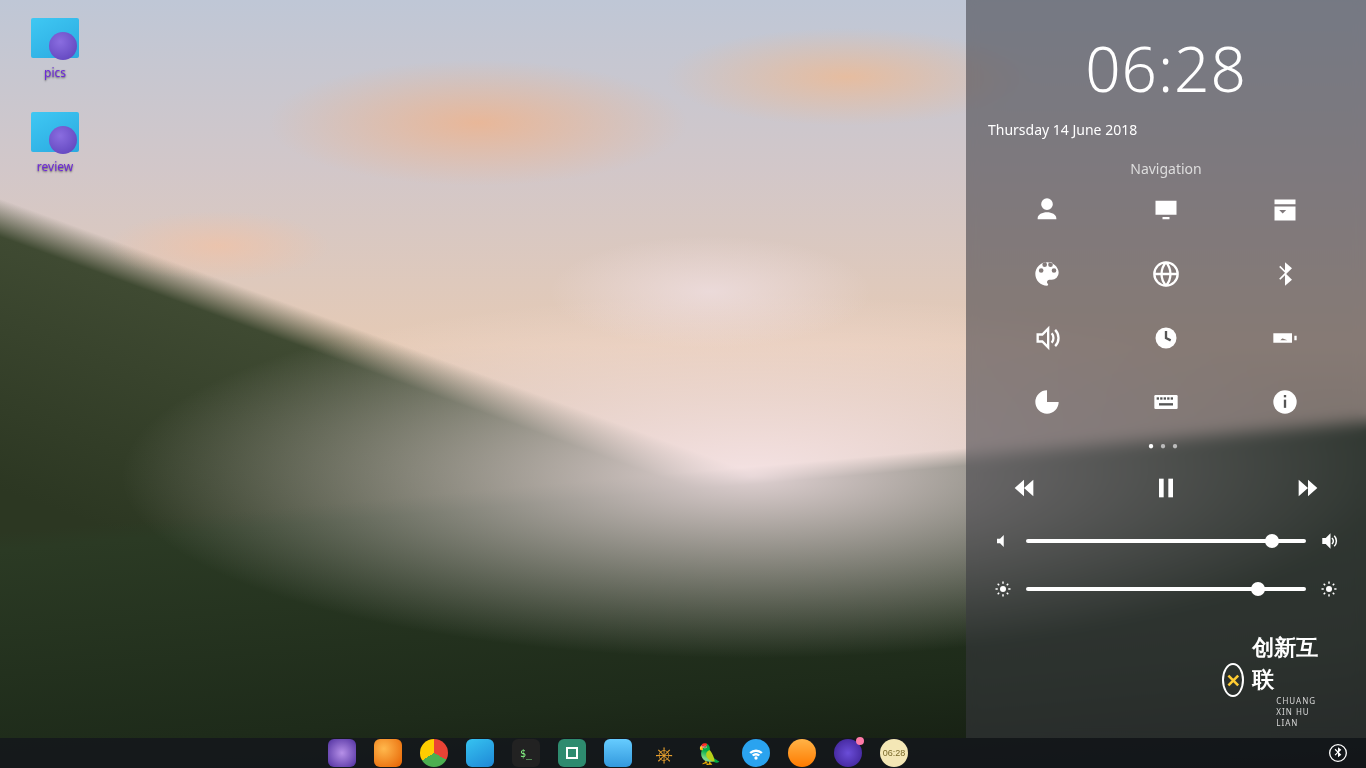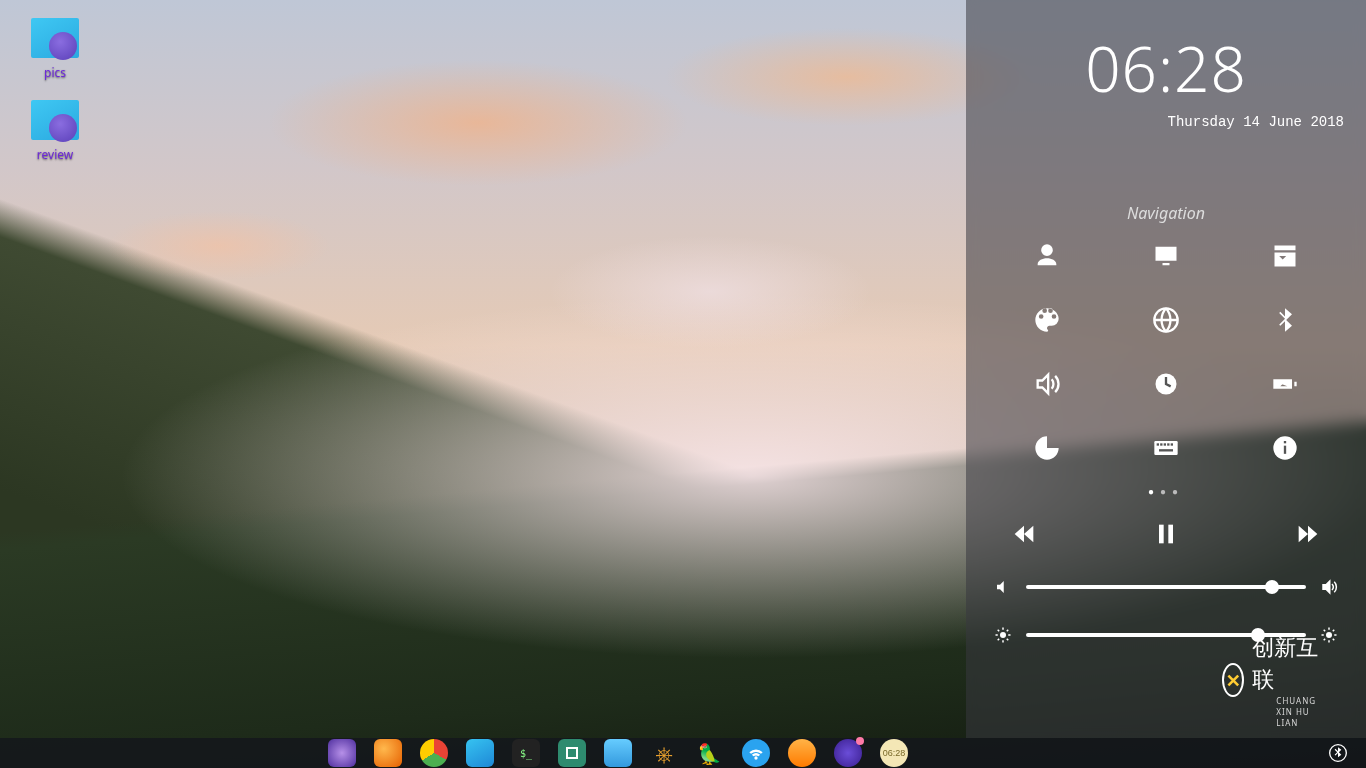--- a/index.html
+++ b/index.html
@@ -18,33 +18,33 @@
       linear-gradient(200deg, transparent 55%, #3f4a32 58%, #2c3722 78%),
       
       linear-gradient(to bottom, #bfc7d6 0%, #d2c7c9 22%, #e5cab5 45%, #cdb9a6 58%, #9ba088 70%);
   }
 
   
   .desktop-icon { position: absolute; width: 78px; text-align: center; color: #6d28d9; font-size: 12px; text-shadow: 0 1px 2px rgba(0,0,0,.6); cursor: pointer; }
   .desktop-icon .tile { width: 48px; height: 40px; margin: 0 auto 6px; background: linear-gradient(150deg,#3fc8f3,#2aa9e0); border-radius: 2px; position: relative; }
   .desktop-icon .tile::after { content:""; position:absolute; right:2px; bottom:-2px; width:28px; height:28px; border-radius:50%; background: radial-gradient(circle at 40% 35%, #8a6de0, #5a3fb8); }
   #icon-pics { left: 16px; top: 18px; }
-  #icon-review { left: 16px; top: 100px; }
+  #icon-review { left: 16px; top: 112px; }
 
   
   #panel {
     position: absolute; right: 0; top: 0; width: 400px; height: 738px;
     backdrop-filter: blur(6px);
     background: rgba(56,56,64,0.55);
     color: #fff;
     padding: 26px 22px 0;
   }
   #clock { font-size: 62px; font-weight: 300; text-align: center; letter-spacing: 1px; }
-  #date  { font-size: 14px; text-align: right; margin-top: 4px; font-family: Liberation Mono, monospace; }
-  #nav-title { text-align: center; font-size: 16px; margin-top: 72px; color: #ddd; font-style: italic; }
+  #date  { font-size: 14px; text-align: left; margin-top: 10px; }
+  #nav-title { text-align: center; font-size: 14px; margin-top: 20px; color: #ddd; }
   #nav-grid { margin-top: 18px; display: grid; grid-template-columns: repeat(3, 1fr); row-gap: 36px; justify-items: center; }
   .nav-btn { width: 28px; height: 28px; cursor: pointer; fill: #fff; }
   #dots { text-align:center; margin-top: 22px; font-size: 10px; letter-spacing: 6px; color:#bbb; }
   #dots .active { color:#fff; }
 
   #track { text-align: center; font-size: 13px; margin-top: 78px; color: #eee; }
   #media-ctrls { display:flex; justify-content: space-between; align-items: center; margin: 22px 22px 0; }
   .mc { width: 28px; height: 28px; fill: #fff; cursor:pointer; }
 
   .slider-row { display:flex; align-items:center; gap:14px; margin: 30px 6px 0; }
@@ -55,21 +55,21 @@
   
   #taskbar { position: absolute; left:0; right:0; bottom:0; height:30px; background: rgba(20,22,28,.82); display:flex; align-items:center; padding-left: 328px; gap: 18px; }
   .tb-icon { width: 28px; height: 28px; border-radius: 6px; cursor:pointer; display:flex; align-items:center; justify-content:center; }
   .tb-icon svg { width:20px; height:20px; }
 
   #tray { position:absolute; right:18px; bottom:0; height:30px; display:flex; align-items:center; gap:22px; }
   #tray svg { width:20px; height:20px; fill:#fff; }
 
   #brand { position:absolute; right:20px; bottom:40px; display:flex; align-items:center; gap:8px; color:#fff; }
   #brand .logo { width:34px;height:34px;border-radius:50%;border:2px solid #fff;display:flex;align-items:center;justify-content:center;font-weight:700;font-size:18px;color:#ffcc33; }
-  #brand .cn { font-size:22px; font-weight:400; }
+  #brand .cn { font-size:22px; font-weight:700; }
   #brand .en { font-size:8px; letter-spacing:1px; opacity:.8; display:block;margin-left:24px; }
 </style>
 </head>
 <body>
 
 <svg width="0" height="0" style="position:absolute">
   <defs>
     <symbol id="i-user" viewBox="0 0 24 24">
         <path d="M12 12a5 5 0 1 0-5-5 5 5 0 0 0 5 5zm0 2c-4 0-8 2-8 5v1h16v-1c0-3-4-5-8-5z"></path>
       </symbol>

